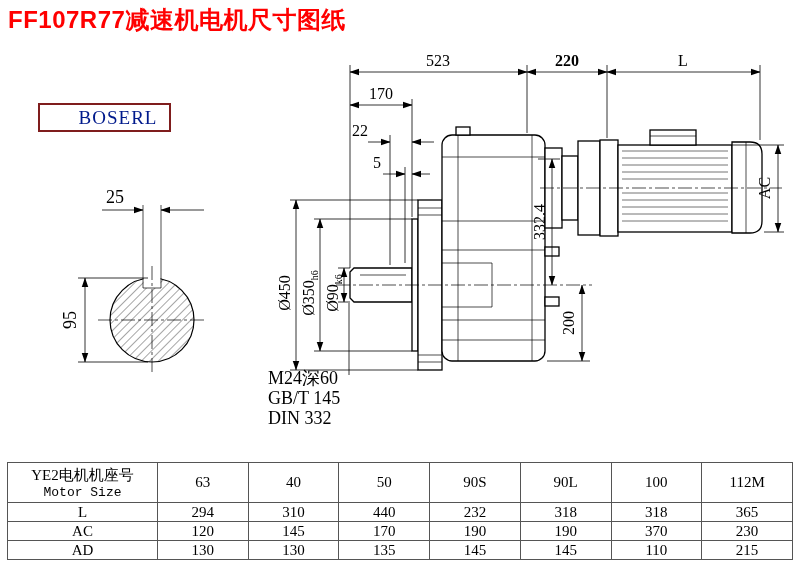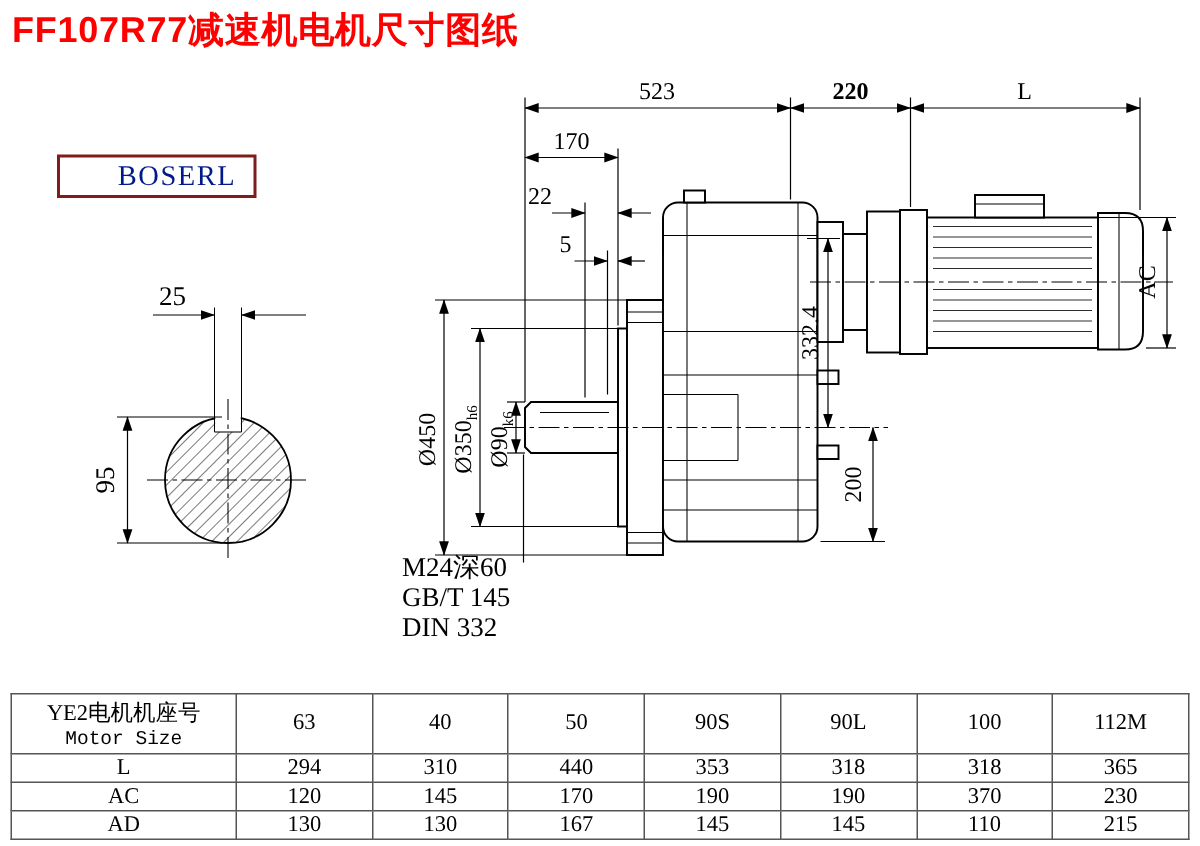--- a/index.html
+++ b/index.html
@@ -207,40 +207,40 @@
         <td>90S</td>
         <td>90L</td>
         <td>100</td>
         <td>112M</td>
       </tr>
       <tr class="row">
         <td>L</td>
         <td>294</td>
         <td>310</td>
         <td>440</td>
-        <td>353</td>
+        <td>232</td>
         <td>318</td>
         <td>318</td>
         <td>365</td>
       </tr>
       <tr class="row">
         <td>AC</td>
         <td>120</td>
         <td>145</td>
         <td>170</td>
         <td>190</td>
         <td>190</td>
         <td>370</td>
         <td>230</td>
       </tr>
       <tr class="row">
         <td>AD</td>
         <td>130</td>
         <td>130</td>
-        <td>167</td>
+        <td>135</td>
         <td>145</td>
         <td>145</td>
         <td>110</td>
         <td>215</td>
       </tr>
     </tbody>
   </table>
 
 </div>
 

